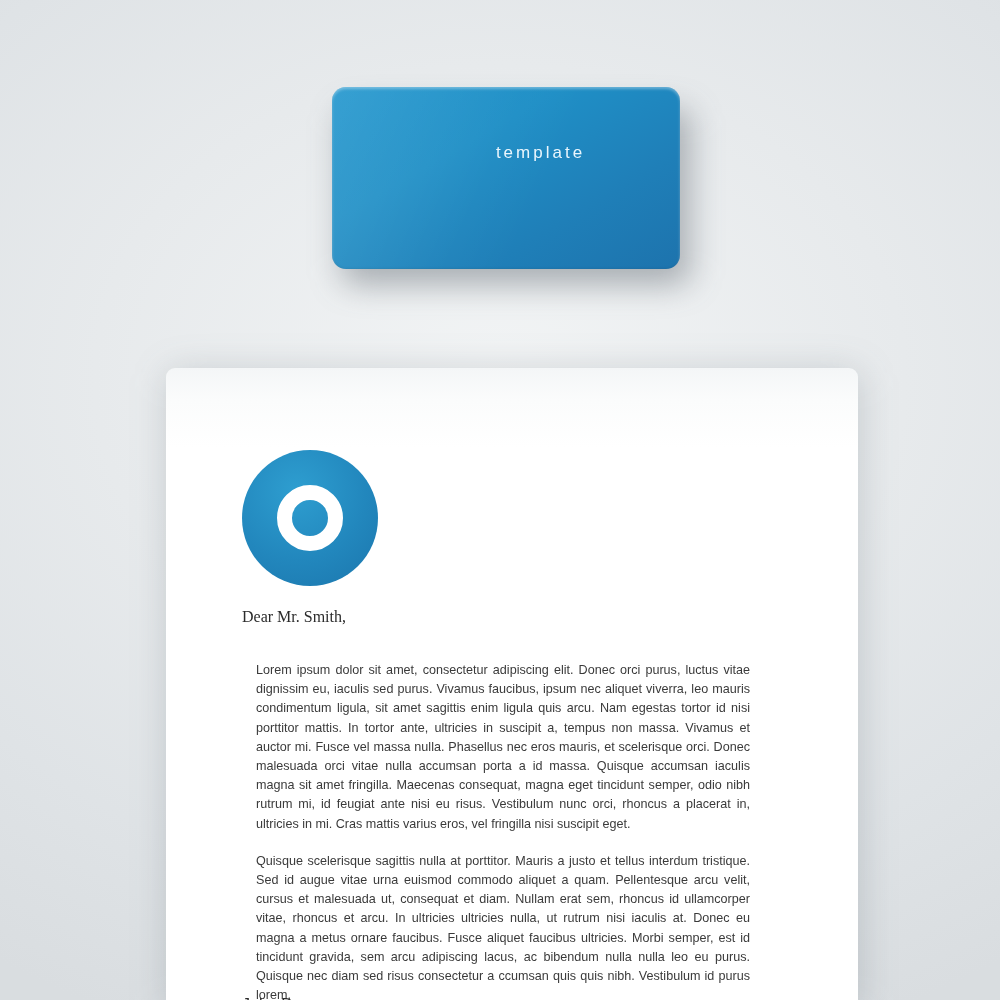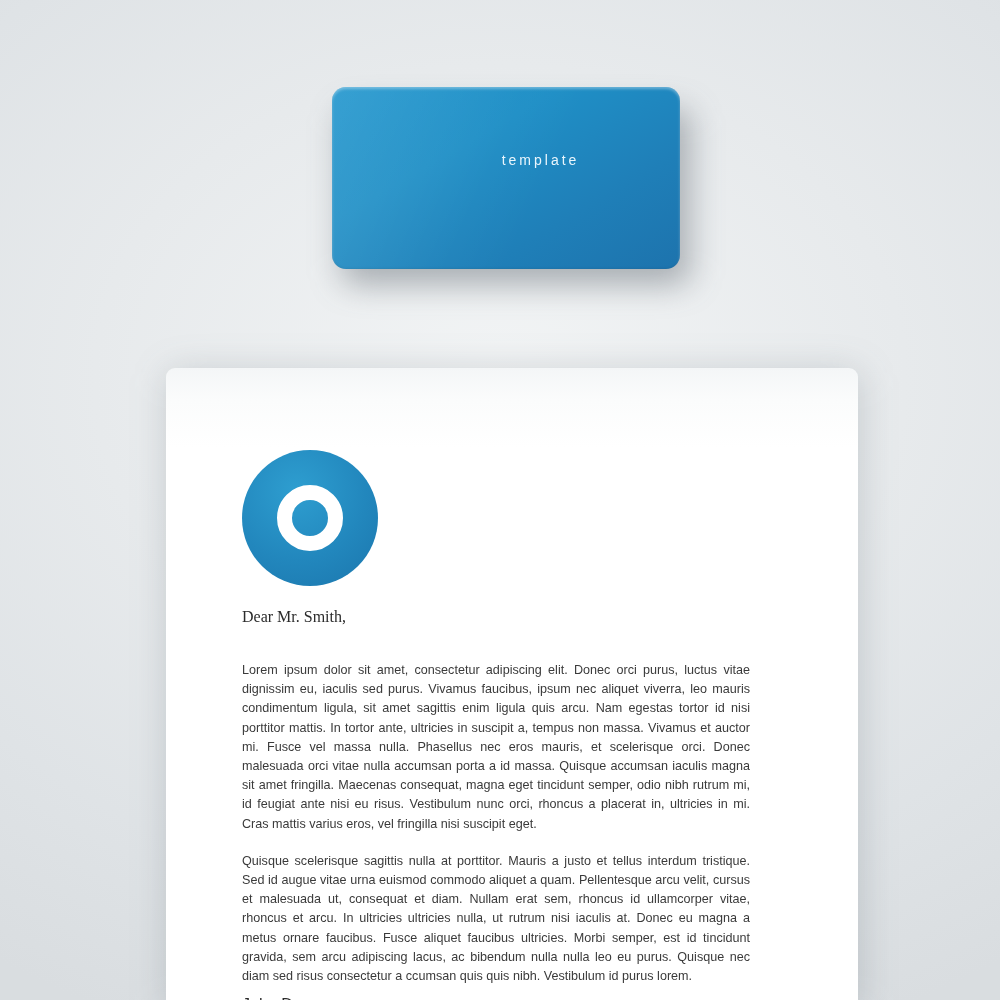--- a/index.html
+++ b/index.html
@@ -74,22 +74,22 @@
     display: inline-block;
     width: 40px;
     height: 40px;
     border-radius: 50%;
     border: 9px solid #ffffff;
     box-sizing: border-box;
     vertical-align: -4px;
     margin-left: 2px;
   }
   .card-logo-sub {
-    margin-top: 13px;
-    font-size: 14px;
+    margin-top: 4px;
+    font-size: 17px;
     letter-spacing: 3px;
     font-family: "Liberation Sans", sans-serif;
     color: #eaf6fd;
     text-align: center;
     padding-left: 69px;
   }
 
   
   .sheet-shadow {
     position: absolute;
@@ -146,21 +146,21 @@
     left: 76px;
     top: 293px;
     width: 508px;
     font-size: 12.6px;
     line-height: 19.2px;
     color: #3a3a3a;
     text-align: justify;
     font-family: "Liberation Sans", sans-serif;
   }
   .body-copy p {
-    margin: 0 0 18px 0;
+    margin: 0 0 18px 14px;
   }
   .signoff {
     position: absolute;
     left: 76px;
     top: 628px;
     font-size: 16px;
     color: #2b2b2b;
     font-family: "Liberation Sans", sans-serif;
   }
 </style>

